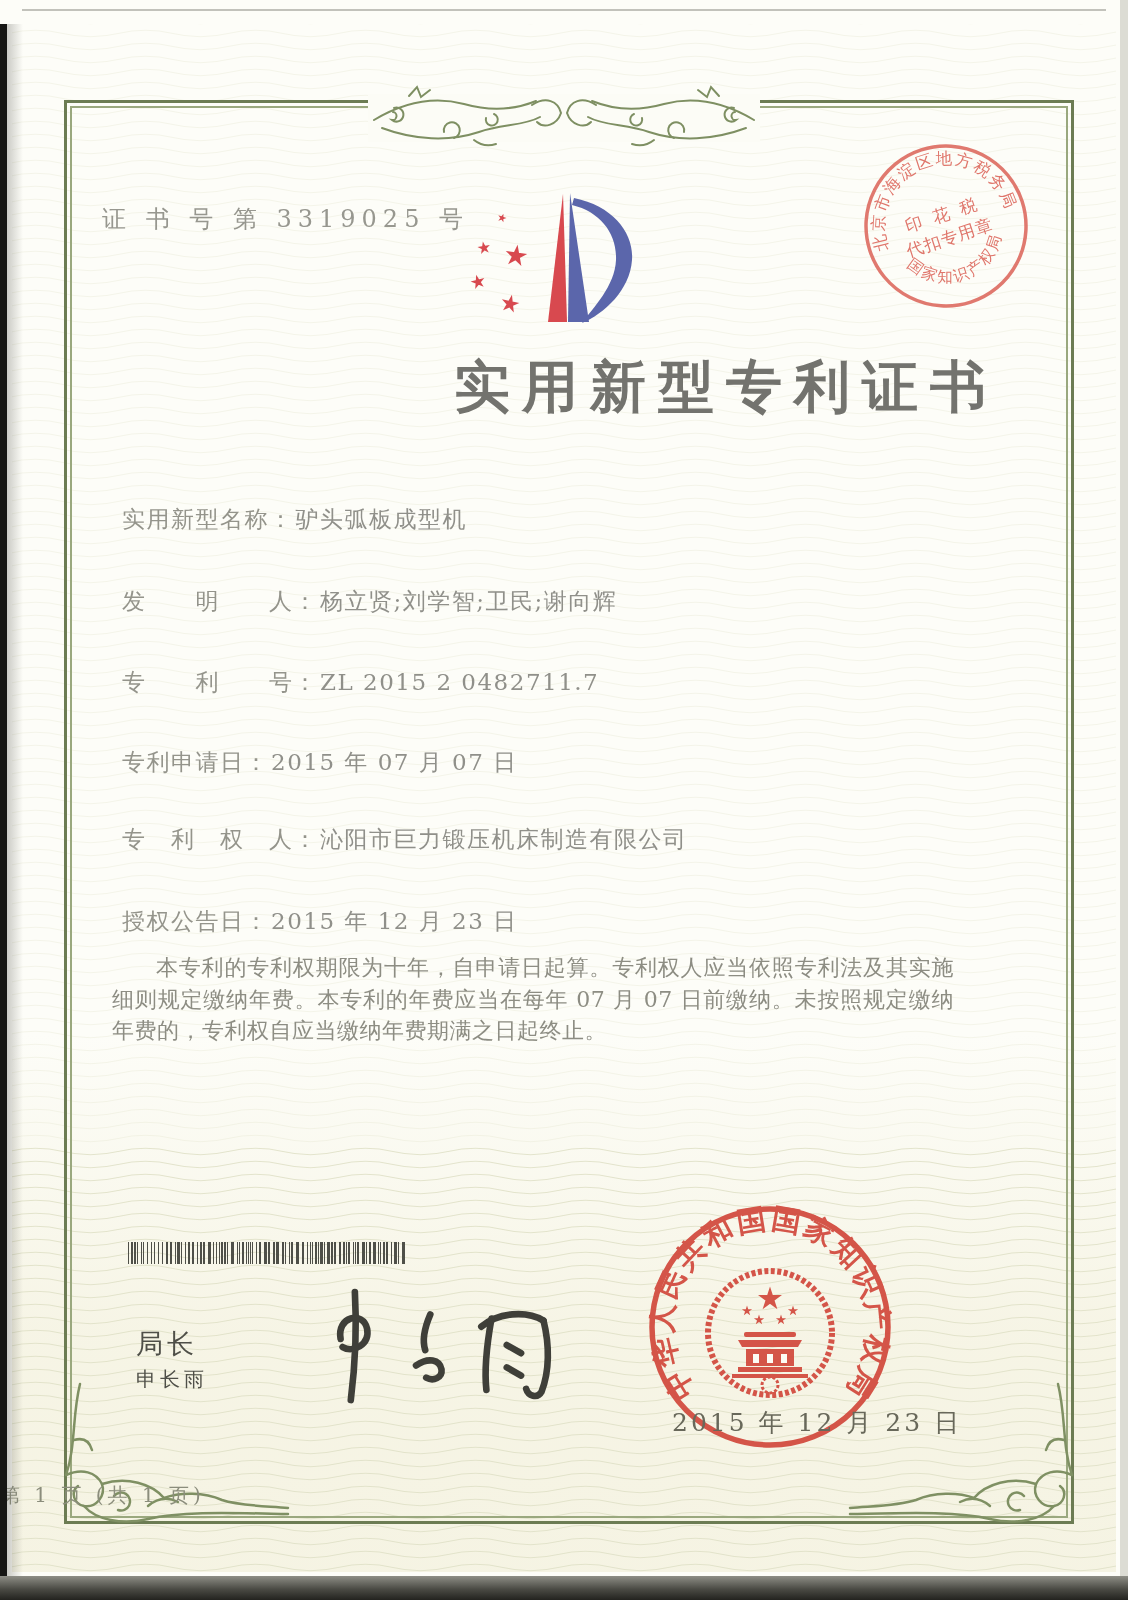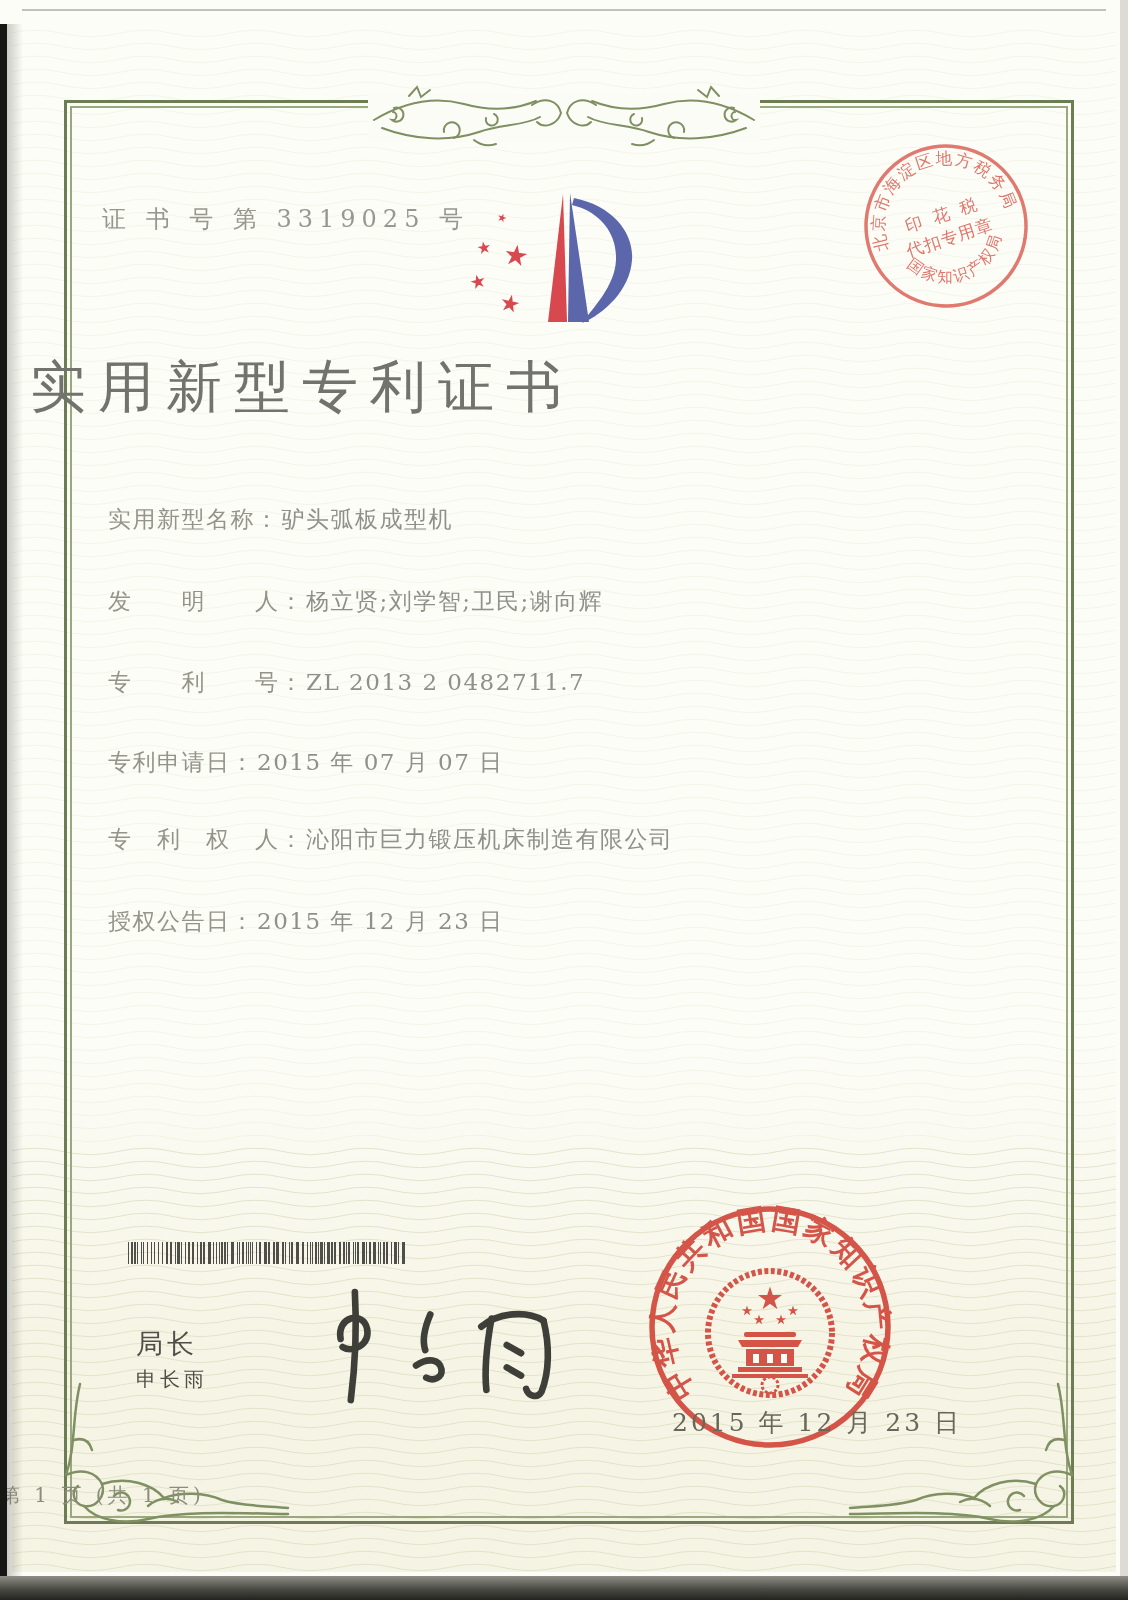--- a/index.html
+++ b/index.html
@@ -31,25 +31,25 @@
   .ornament-corner.left{left:52px;top:1380px}
   .ornament-corner.right{left:846px;top:1380px;transform:scaleX(-1)}
 
   
   .cert-no{position:absolute;left:102px;top:203px;font-size:24px;letter-spacing:6px;color:#97978f}
   .sipo-logo{position:absolute;left:462px;top:186px;width:180px;height:146px}
   .tax-stamp{position:absolute;left:858px;top:138px;width:176px;height:176px;transform:rotate(-18deg)}
   .tax-stamp text{fill:var(--tax-stamp-red,#dd6a5f)}
   .tax-stamp .ring{stroke:var(--tax-stamp-red,#dd6a5f)}
 
-  .title{position:absolute;left:30px;top:350px;width:980px;text-align:left;
-    font-size:56px;font-weight:400;letter-spacing:12px;color:#73736e}
-
-  
-  .field{position:absolute;left:108px;font-size:23px;letter-spacing:1.5px;color:#94948b;white-space:nowrap}
+  .title{position:absolute;left:18px;top:350px;width:980px;text-align:right;
+    font-size:56px;font-weight:700;letter-spacing:12px;color:#73736e}
+
+  
+  .field{position:absolute;left:122px;font-size:23px;letter-spacing:1.5px;color:#94948b;white-space:nowrap}
   .f0{top:504px}.f1{top:586px}.f2{top:667px}.f3{top:747px}.f4{top:824px}.f5{top:906px}
   .field .value{margin-left:2px;color:#90908a}
 
   
   .body-text{position:absolute;left:112px;top:952px;width:842px}
   .body-text p{font-size:22px;line-height:31.5px;text-indent:2em;text-align:justify;
     color:#8d8d83;letter-spacing:.5px}
 
   
   .barcode{position:absolute;left:128px;top:1242px;width:284px;height:22px}
@@ -177,33 +177,34 @@
 
 <div class="title">实用新型专利证书</div>
 
 <div class="field f0">
   <span class="label">实用新型名称：</span><span class="value">驴头弧板成型机</span>
 </div>
 <div class="field f1">
   <span class="label">发　　明　　人：</span><span class="value">杨立贤;刘学智;卫民;谢向辉</span>
 </div>
 <div class="field f2">
-  <span class="label">专　　利　　号：</span><span class="value">ZL 2013 2 0482711.7</span>
+  <span class="label">专　　利　　号：</span><span class="value">ZL 2015 2 0482711.7</span>
 </div>
 <div class="field f3">
   <span class="label">专利申请日：</span><span class="value">2015 年 07 月 07 日</span>
 </div>
 <div class="field f4">
   <span class="label">专　利　权　人：</span><span class="value">沁阳市巨力锻压机床制造有限公司</span>
 </div>
 <div class="field f5">
   <span class="label">授权公告日：</span><span class="value">2015 年 12 月 23 日</span>
 </div>
 
 <div class="body-text">
+  <p>本专利的专利权期限为十年，自申请日起算。专利权人应当依照专利法及其实施细则规定缴纳年费。本专利的年费应当在每年 07 月 07 日前缴纳。未按照规定缴纳年费的，专利权自应当缴纳年费期满之日起终止。</p>
 </div>
 
 <svg class="barcode" viewBox="0 0 284 22" preserveAspectRatio="none">
   <g id="barcode-bars" fill="#4e4f48">
       <rect x="0" y="0" width="1" height="22"></rect>
       <rect x="3" y="0" width="2" height="22"></rect>
       <rect x="6" y="0" width="2" height="22"></rect>
       <rect x="9" y="0" width="1" height="22"></rect>
       <rect x="13" y="0" width="1" height="22"></rect>
       <rect x="15" y="0" width="1" height="22"></rect>

